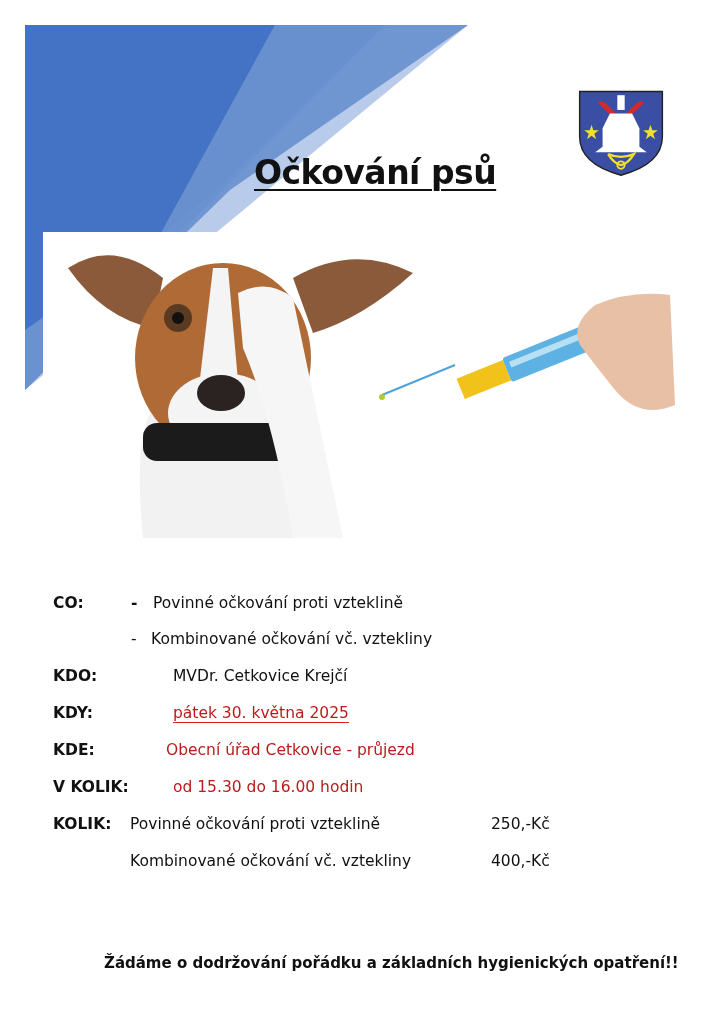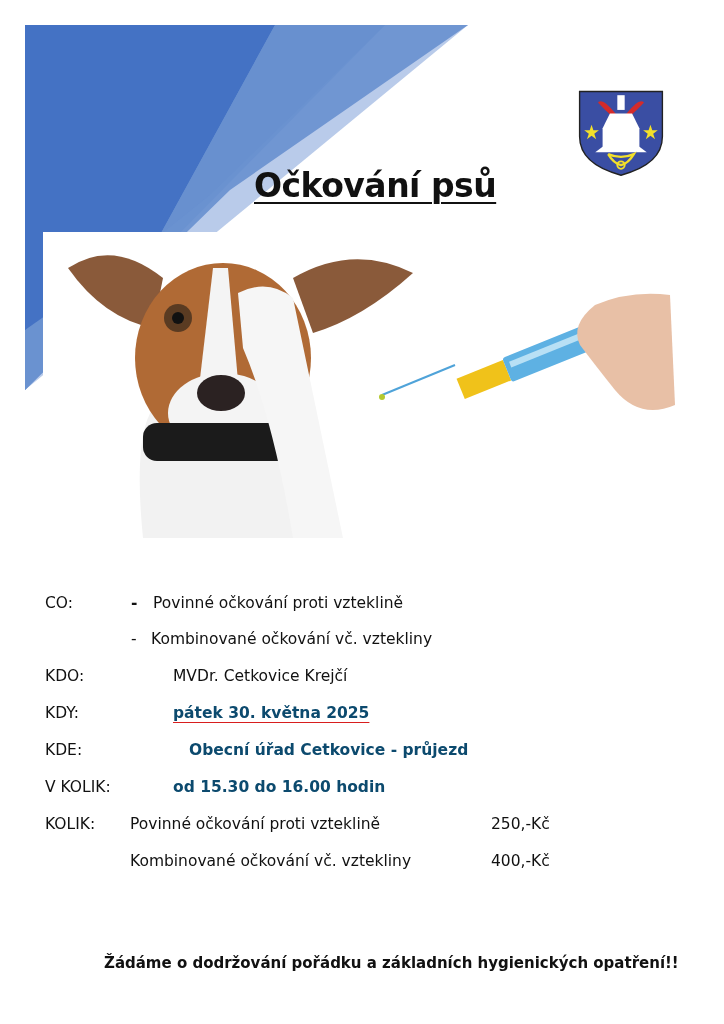--- a/index.html
+++ b/index.html
@@ -1,26 +1,26 @@
 <!DOCTYPE html>
 <html><head>
 <meta charset="utf-8">
 <style>
   html,body{margin:0;padding:0;background:#fff;}
   body{width:724px;height:1024px;position:relative;overflow:hidden;font-family:"DejaVu Sans",sans-serif;color:#111;}
   .banner{position:absolute;left:0;top:0;width:724px;height:400px;}
   .photo-mask{position:absolute;left:43px;top:232px;width:640px;height:310px;background:#fff;}
   .crest{position:absolute;left:575px;top:86px;width:92px;height:92px;}
-  .title{position:absolute;left:254px;top:166px;font-family:"DejaVu Sans",sans-serif;font-weight:bold;font-size:33px;text-decoration:underline;text-decoration-thickness:2px;text-underline-offset:5px;letter-spacing:-0.5px;}
+  .title{position:absolute;left:254px;top:153px;font-family:"DejaVu Sans",sans-serif;font-weight:bold;font-size:33px;text-decoration:underline;text-decoration-thickness:2px;text-underline-offset:5px;letter-spacing:-0.5px;}
   .dog{position:absolute;left:43px;top:238px;width:380px;height:300px;}
   .syringe{position:absolute;left:370px;top:285px;width:310px;height:140px;}
   .row{position:absolute;left:45px;font-size:15.5px;line-height:20px;white-space:nowrap;}
-  .lbl{position:absolute;left:0;font-weight:normal;}
+  .lbl{position:absolute;left:8px;font-weight:bold;}
   .val{position:absolute;}
-  .red{color:#0c4a6e;font-weight:bold;}
+  .red{color:#b91c1c;font-weight:normal;}
   .under{text-decoration:underline;text-decoration-color:#d81e1e;text-underline-offset:4px;}
   .dash{font-weight:bold;}
   .price{position:absolute;left:446px;}
   .footer{position:absolute;left:104px;top:954px;font-weight:bold;font-size:15px;white-space:nowrap;}
 </style>
 </head>
 <body>
 
 <svg class="banner" viewBox="0 0 724 400">
   <polygon points="25,25 468,25 25,390" fill="#b9cbea"></polygon>
@@ -84,21 +84,21 @@
 <div class="row" style="top:666px;">
   <span class="lbl">KDO:</span>
   <span class="val" style="left:128px;">MVDr. Cetkovice Krejčí</span>
 </div>
 <div class="row" style="top:703px;">
   <span class="lbl">KDY:</span>
   <span class="val red under" style="left:128px;">pátek 30. května 2025</span>
 </div>
 <div class="row" style="top:740px;">
   <span class="lbl">KDE:</span>
-  <span class="val red" style="left:144px;">Obecní úřad Cetkovice - průjezd</span>
+  <span class="val red" style="left:121px;">Obecní úřad Cetkovice - průjezd</span>
 </div>
 <div class="row" style="top:777px;">
   <span class="lbl">V KOLIK:</span>
   <span class="val red" style="left:128px;text-align:right;">od 15.30 do 16.00 hodin</span>
 </div>
 <div class="row" style="top:814px;">
   <span class="lbl">KOLIK:</span>
   <span class="val" style="left:85px;">Povinné očkování proti vzteklině</span>
   <span class="price">250,-Kč</span>
 </div>

